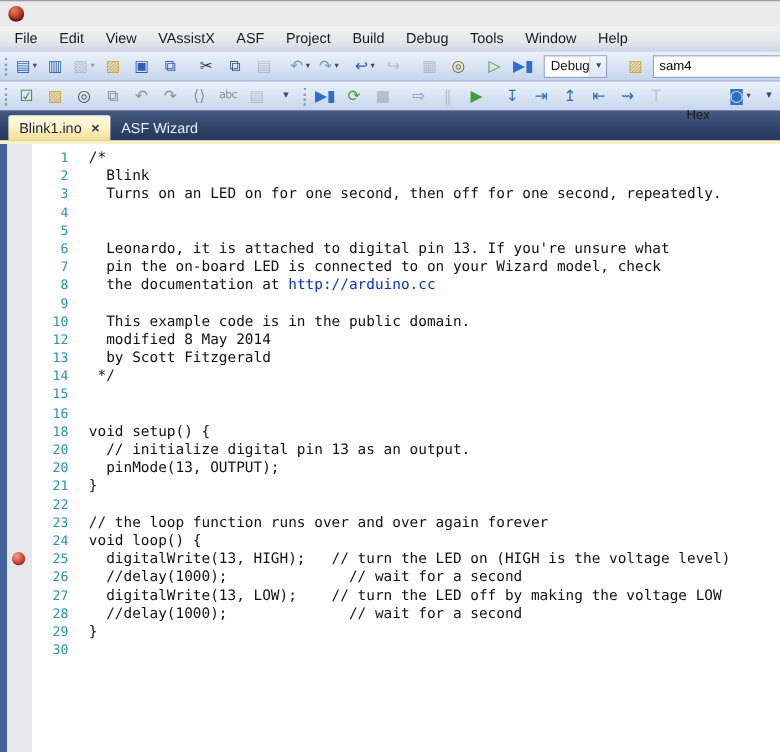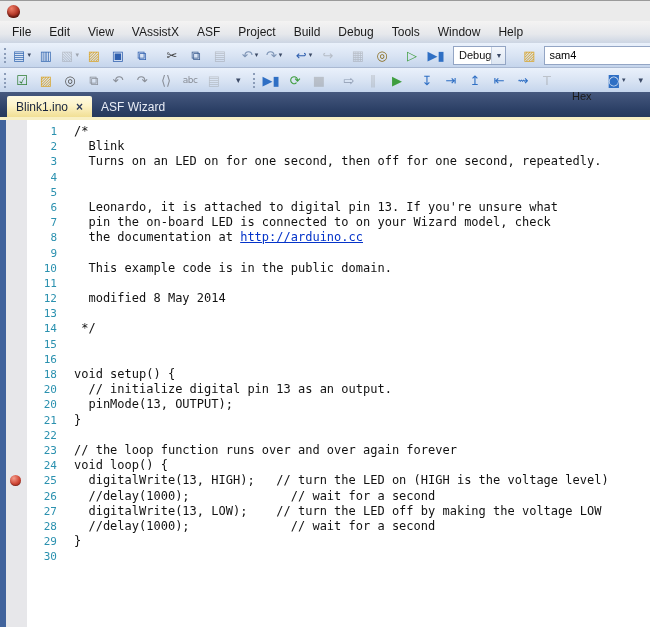--- a/index.html
+++ b/index.html
@@ -42,21 +42,21 @@
   
   .editor{height:510px;overflow:hidden;padding-top:4px;box-sizing:border-box;
     background:linear-gradient(to right,#41639c 0,#41639c 6px,#e7e7ea 6px,#e7e7ea 27px,#fff 27px);
     font-family:"DejaVu Sans Mono","Liberation Mono",monospace;font-size:12px;}
   .crow{display:flex;height:15.2px;line-height:15.2px;padding-left:6px;align-items:center;}
   .bpm{width:21px;min-width:21px;height:100%;position:relative;}
   .bpdot{position:absolute;left:4px;top:2px;width:11px;height:11px;border-radius:50%;
     background:radial-gradient(circle at 35% 30%,#f49c8b,#cf4534 55%,#9a2316);box-shadow:inset 0 -1px 1px rgba(0,0,0,.3);}
   .lnum{width:30px;min-width:30px;text-align:right;color:#2b91af;font-size:11px;}
   .ctext{margin-left:17px;white-space:pre;color:#111;}
-  .clink{color:#0433c9;text-decoration:underline;cursor:pointer;}
+  .clink{color:#0433c9;cursor:pointer;}
 </style>
 </head>
 <body>
 
 <div class="window">
   <div class="titlebar">
     <span class="bugicon"></span>
   </div>
 
   <div class="menubar">
@@ -287,31 +287,27 @@
         <span class="lnum">9</span>
         <span class="ctext"></span>
       </div>
       <div class="crow">
         <span class="bpm"></span>
         <span class="lnum">10</span>
         <span class="ctext">  This example code is in the public domain.</span>
       </div>
       <div class="crow">
         <span class="bpm"></span>
-        <span class="lnum">11</span>
-        <span class="ctext"></span>
-      </div>
-      <div class="crow">
-        <span class="bpm"></span>
         <span class="lnum">12</span>
         <span class="ctext">  modified 8 May 2014</span>
       </div>
       <div class="crow">
         <span class="bpm"></span>
         <span class="lnum">13</span>
+        <span class="ctext">  by Scott Fitzgerald</span>
       </div>
       <div class="crow">
         <span class="bpm"></span>
         <span class="lnum">14</span>
         <span class="ctext"> */</span>
       </div>
       <div class="crow">
         <span class="bpm"></span>
         <span class="lnum">15</span>
         <span class="ctext"></span>

